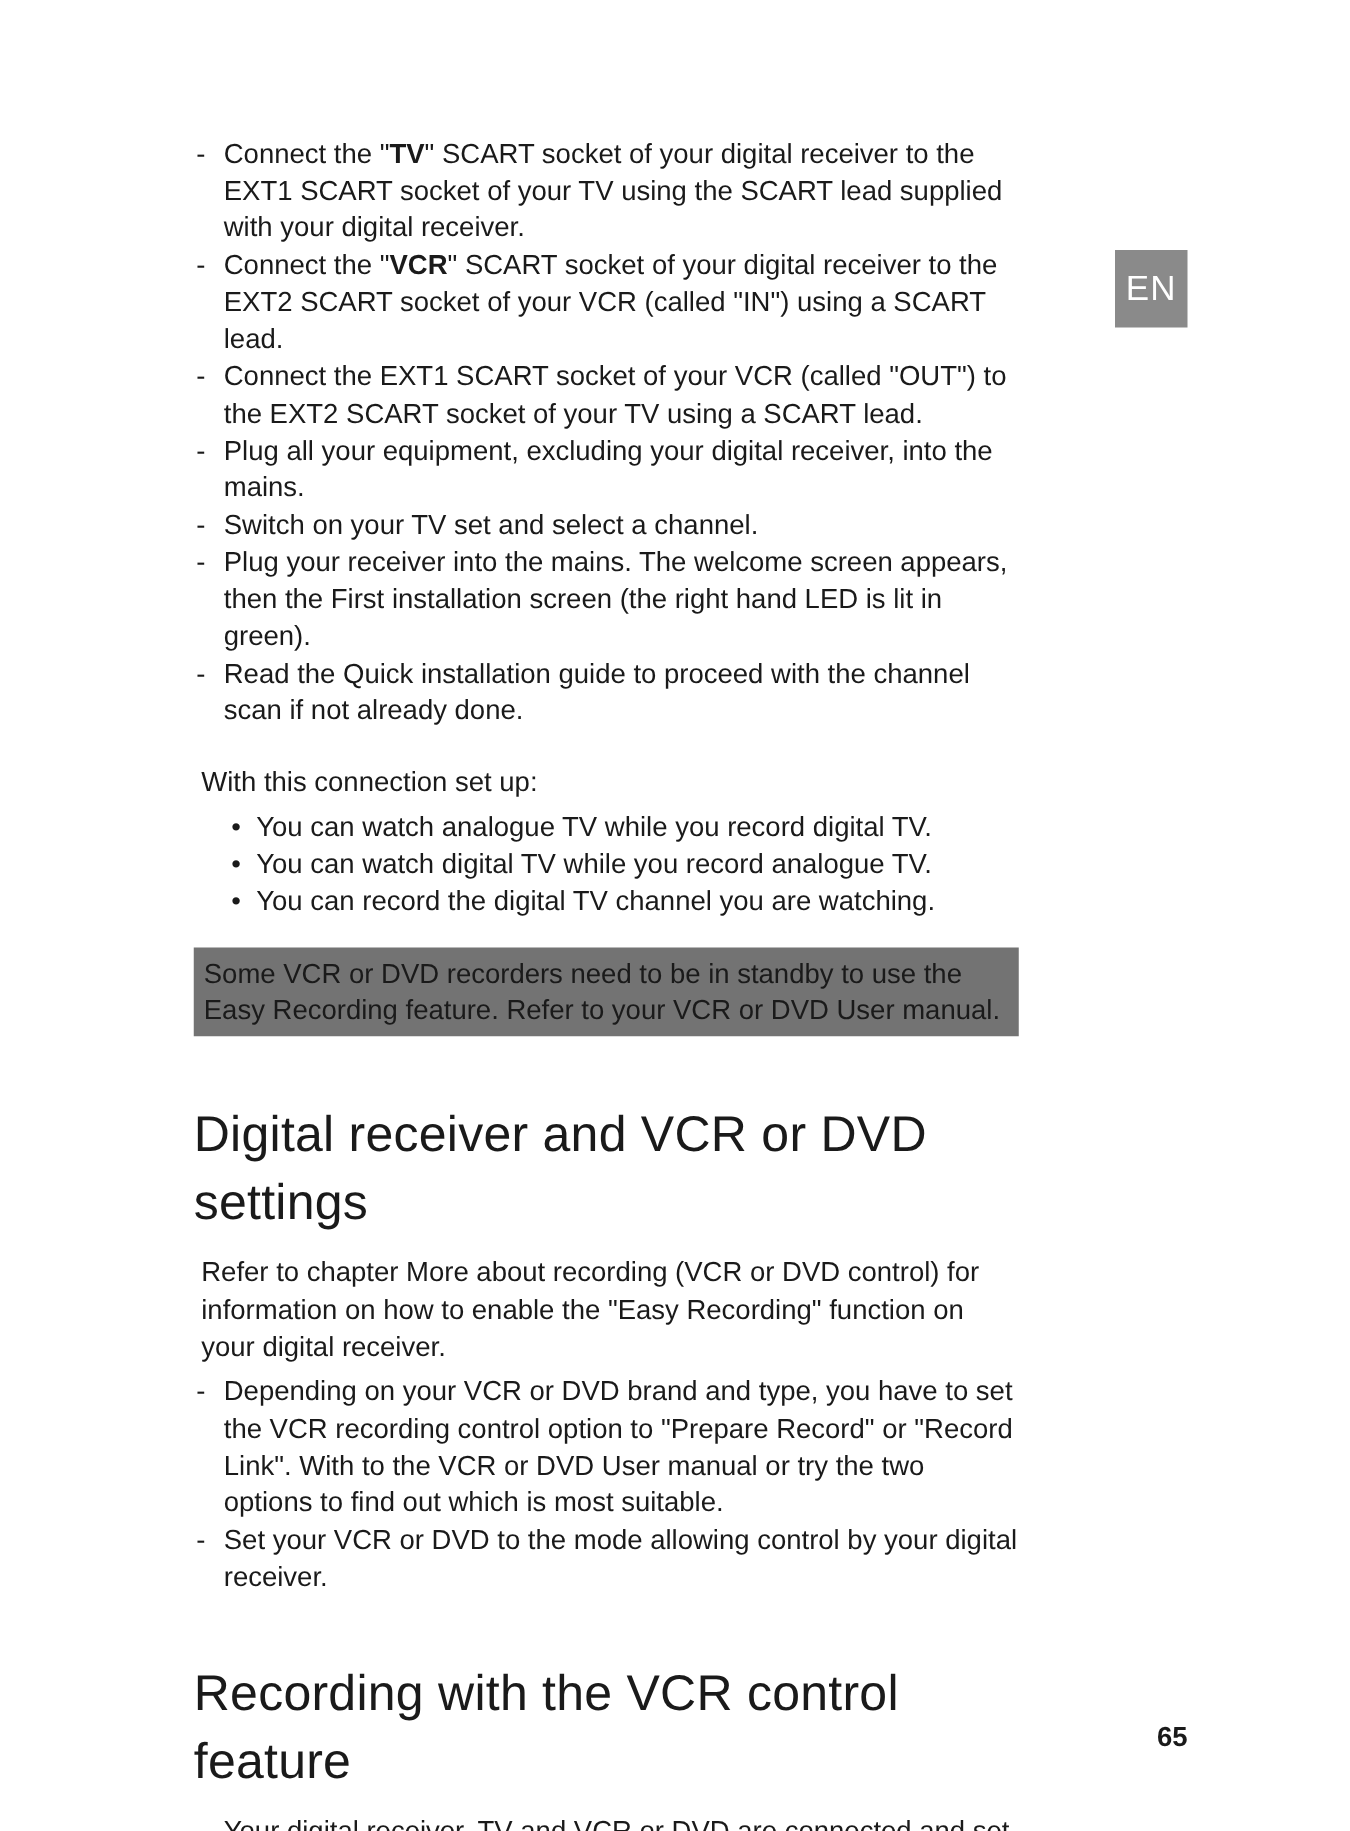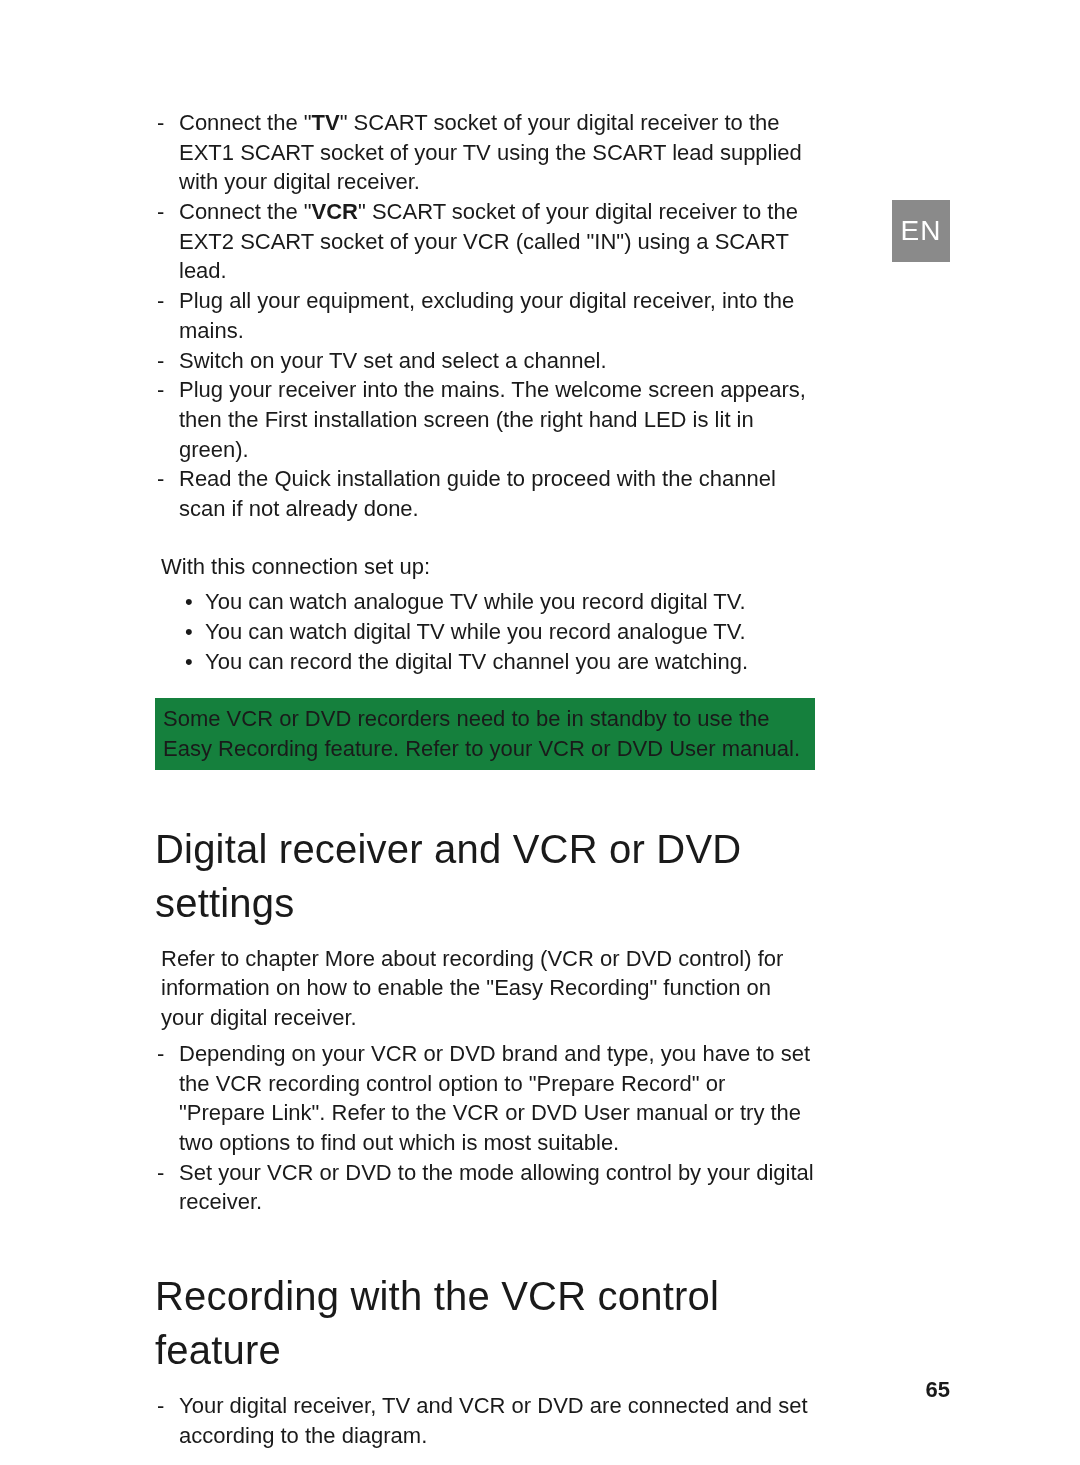--- a/index.html
+++ b/index.html
@@ -67,21 +67,21 @@
     content: "•";
     position: absolute;
     left: 0;
     top: 0;
   }
   p.para {
     margin: 6px;
   }
   .spacer-sm { height: 22px; }
   .note-box {
-    background: #15803d;
+    background: #737373;
     padding: 6px 8px 6px 8px;
     margin-top: 22px;
     color: #1a1a1a;
   }
   h1.section {
     font-size: 40px;
     font-weight: 400;
     margin: 52px 0 14px 0;
     letter-spacing: 0.2px;
   }
@@ -103,20 +103,21 @@
 
   <div class="content">
 
     <ul class="dash">
       <li>
         <span>Connect the "</span><span class="bold">TV</span><span>" SCART socket of your digital receiver to the EXT1 SCART socket of your TV using the SCART lead supplied with your digital receiver.</span>
       </li>
       <li>
         <span>Connect the "</span><span class="bold">VCR</span><span>" SCART socket of your digital receiver to the EXT2 SCART socket of your VCR (called "IN") using a SCART lead.</span>
       </li>
+      <li><span>Connect the EXT1 SCART socket of your VCR (called "OUT") to the EXT2 SCART socket of your TV using a SCART lead.</span></li>
       <li><span>Plug all your equipment, excluding your digital receiver, into the mains.</span></li>
       <li><span>Switch on your TV set and select a channel.</span></li>
       <li><span>Plug your receiver into the mains. The welcome screen appears, then the First installation screen (the right hand LED is lit in green).</span></li>
       <li><span>Read the Quick installation guide to proceed with the channel scan if not already done.</span></li>
     </ul>
 
     <div class="spacer-sm"></div>
 
     <p class="para">With this connection set up:</p>
     <ul class="dot">
@@ -125,21 +126,21 @@
       <li><span>You can record the digital TV channel you are watching.</span></li>
     </ul>
 
     <div class="note-box">
       <span>Some VCR or DVD recorders need to be in standby to use the Easy Recording feature. Refer to your VCR or DVD User manual.</span>
     </div>
 
     <h1 class="section">Digital receiver and VCR or DVD settings</h1>
     <p class="para">Refer to chapter More about recording (VCR or DVD control) for information on how to enable the "Easy Recording" function on your digital receiver.</p>
     <ul class="dash">
-      <li><span>Depending on your VCR or DVD brand and type, you have to set the VCR recording control option to "Prepare Record" or "Prepare Link". Refer to the VCR or DVD User manual or try the two options to find out which is most suitable.</span></li>
+      <li><span>Depending on your VCR or DVD brand and type, you have to set the VCR recording control option to "Prepare Record" or "Record Link". With to the VCR or DVD User manual or try the two options to find out which is most suitable.</span></li>
       <li><span>Set your VCR or DVD to the mode allowing control by your digital receiver.</span></li>
     </ul>
 
     <h1 class="section">Recording with the VCR control feature</h1>
     <ul class="dash">
       <li><span>Your digital receiver, TV and VCR or DVD are connected and set according to the diagram.</span></li>
 
     </ul>
 
   </div>

